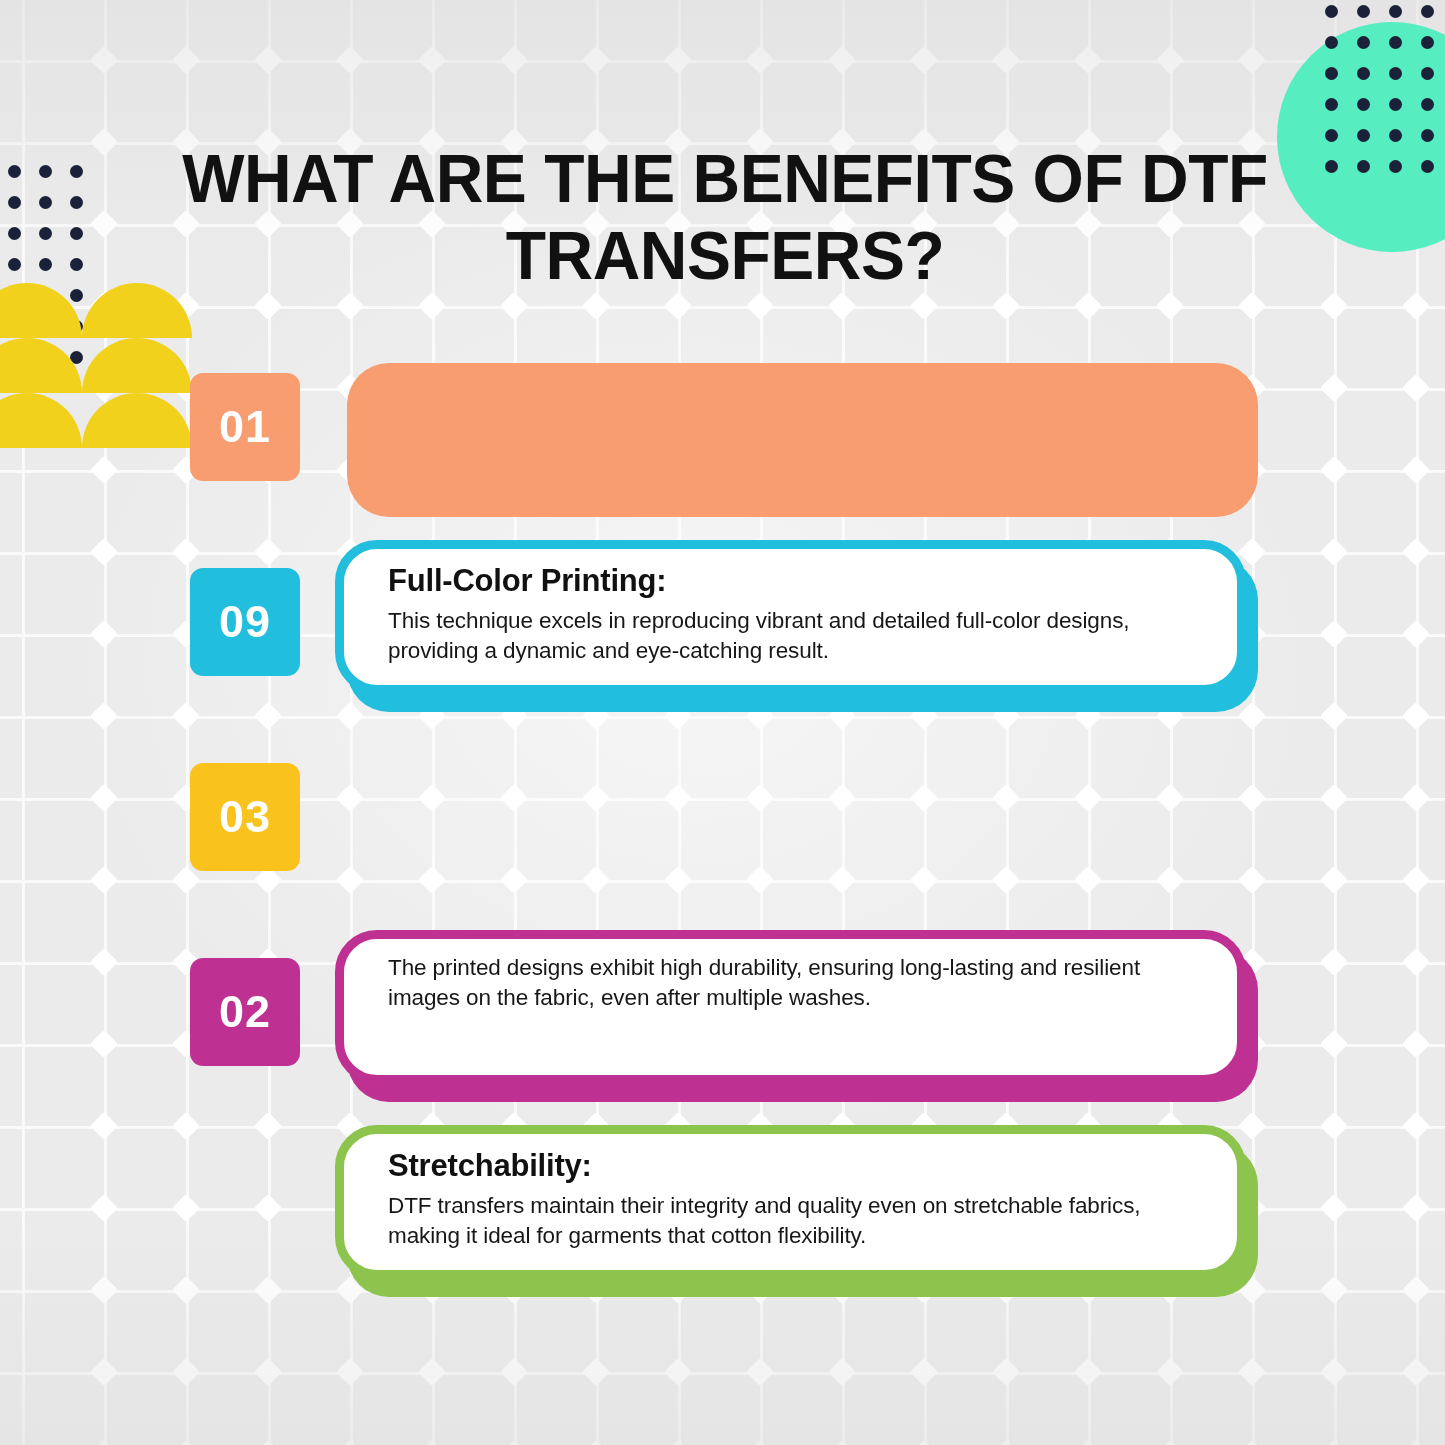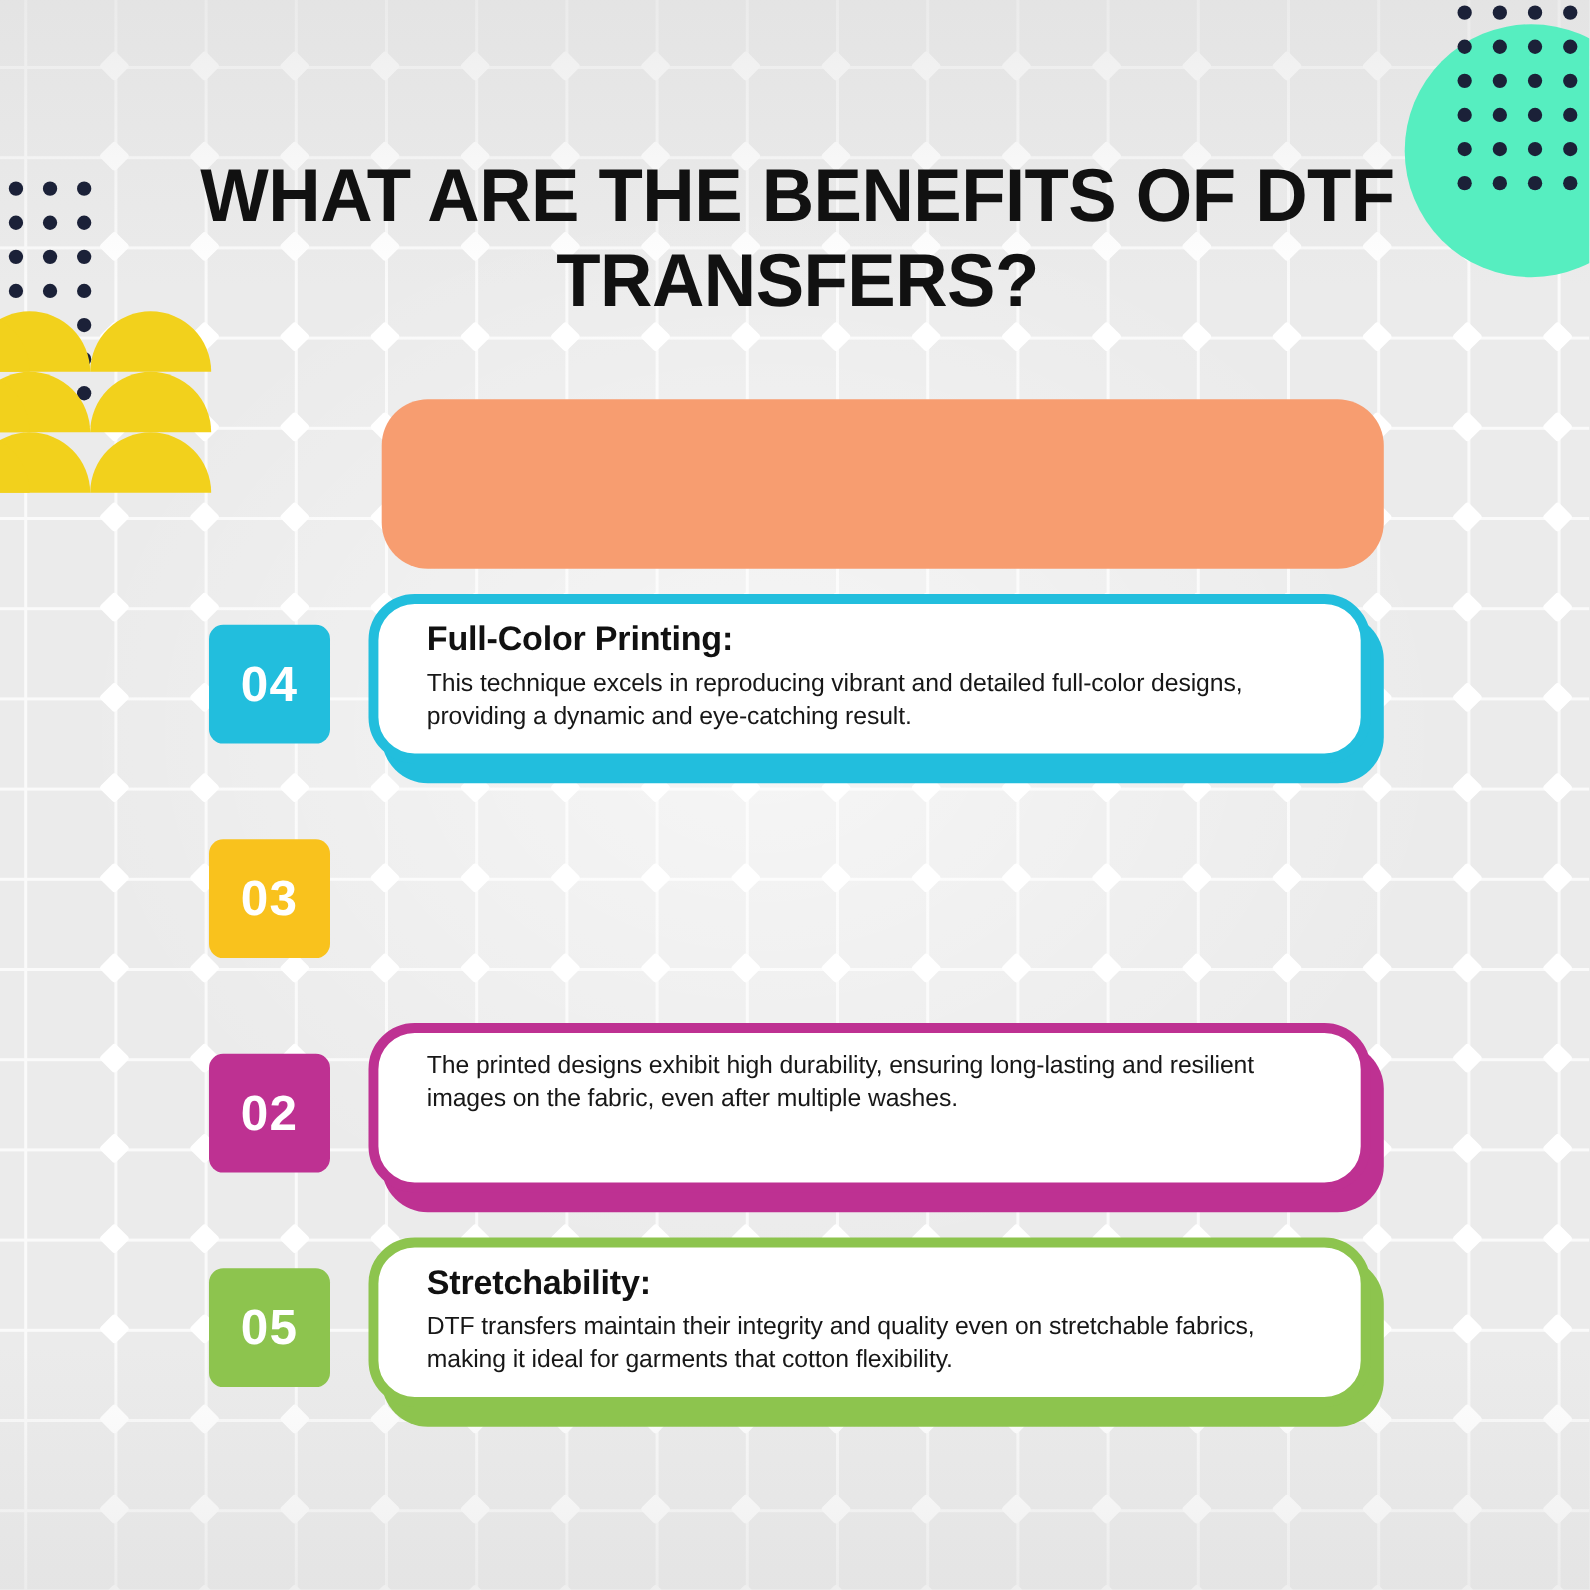--- a/index.html
+++ b/index.html
@@ -534,27 +534,30 @@
       <div class="moon" style="left: -55px; top: 55px; background: rgb(242, 209, 28);"></div>
       <div class="moon" style="left: 0px; top: 110px; background: rgb(242, 209, 28);"></div>
       <div class="moon" style="left: 110px; top: 110px; background: rgb(242, 209, 28);"></div>
       <div class="moon" style="left: -55px; top: 110px; background: rgb(242, 209, 28);"></div>
     </div>
 
   <h1 class="heading">WHAT ARE THE BENEFITS OF DTF TRANSFERS?</h1>
 
   <div class="list" id="benefit-list">
       <div class="row">
+        <div class="badge" style="background: rgb(247, 157, 112);">
+          <span>01</span>
+        </div>
         <div class="card-wrap">
           <div class="card-shadow" style="background: rgb(247, 157, 112);"></div>
         </div>
       </div>
       <div class="row">
         <div class="badge" style="background: rgb(34, 190, 221);">
-          <span>04</span>
+          <span>09</span>
         </div>
         <div class="card-wrap">
           <div class="card-shadow" style="background: rgb(34, 190, 221);"></div>
           <div class="card" style="border-color: rgb(34, 190, 221);">
             <div class="card-title">Full-Color Printing:</div>
             <div class="card-body">This technique excels in reproducing vibrant and detailed full-color designs, providing a dynamic and eye-catching result.</div>
           </div>
         </div>
       </div>
       <div class="row">
@@ -567,23 +570,20 @@
           <span>02</span>
         </div>
         <div class="card-wrap">
           <div class="card-shadow" style="background: rgb(190, 49, 146);"></div>
           <div class="card" style="border-color: rgb(190, 49, 146);">
             <div class="card-body">The printed designs exhibit high durability, ensuring long-lasting and resilient images on the fabric, even after multiple washes.</div>
           </div>
         </div>
       </div>
       <div class="row">
-        <div class="badge" style="background: rgb(141, 196, 78);">
-          <span>05</span>
-        </div>
         <div class="card-wrap">
           <div class="card-shadow" style="background: rgb(141, 196, 78);"></div>
           <div class="card" style="border-color: rgb(141, 196, 78);">
             <div class="card-title">Stretchability:</div>
             <div class="card-body">DTF transfers maintain their integrity and quality even on stretchable fabrics, making it ideal for garments that cotton flexibility.</div>
           </div>
         </div>
       </div>
     </div>
 

